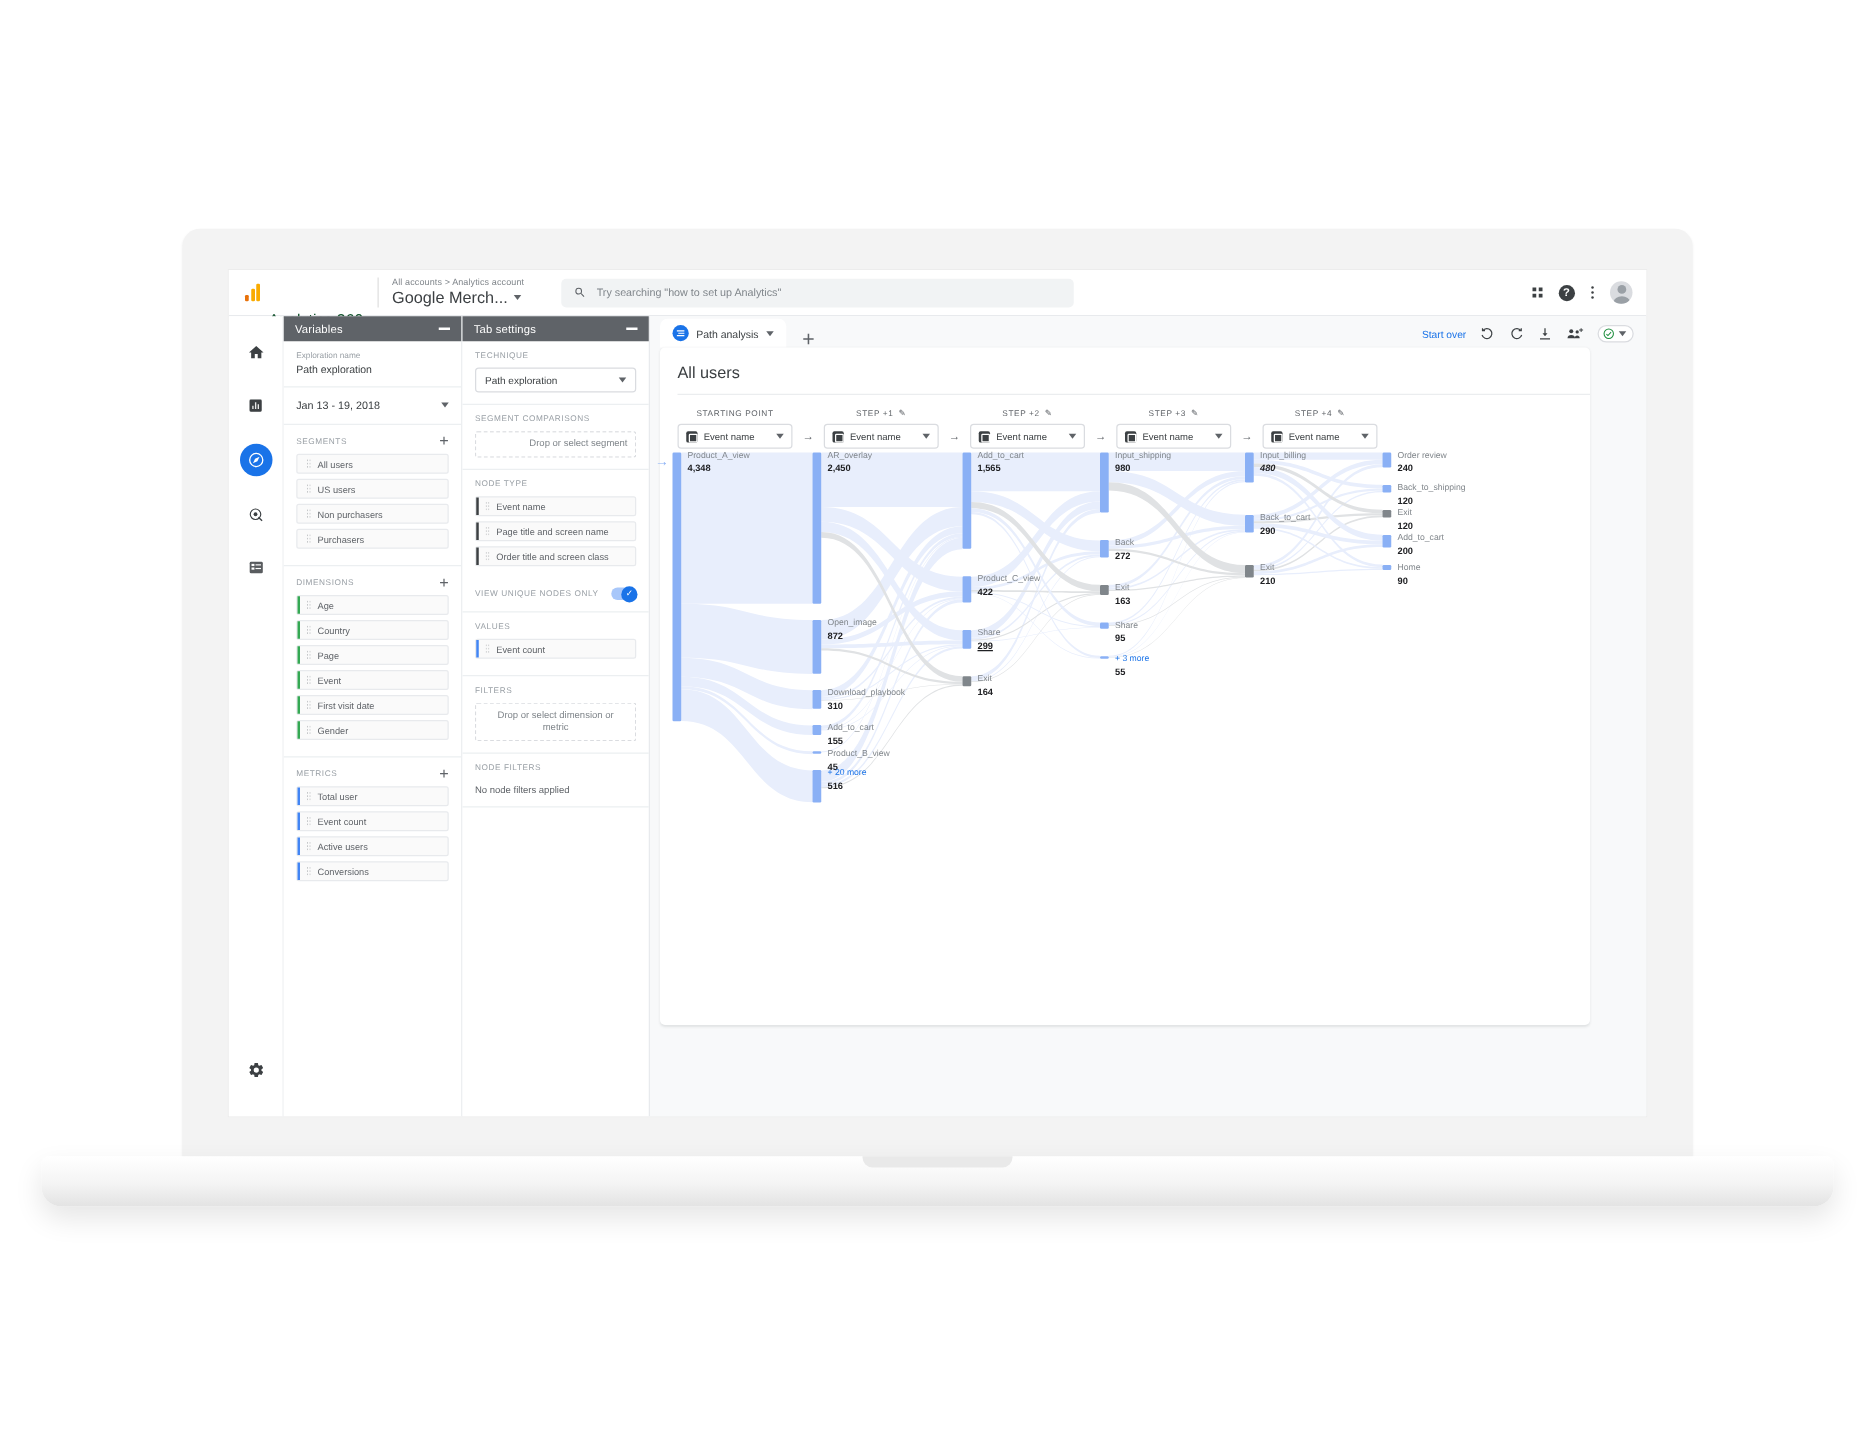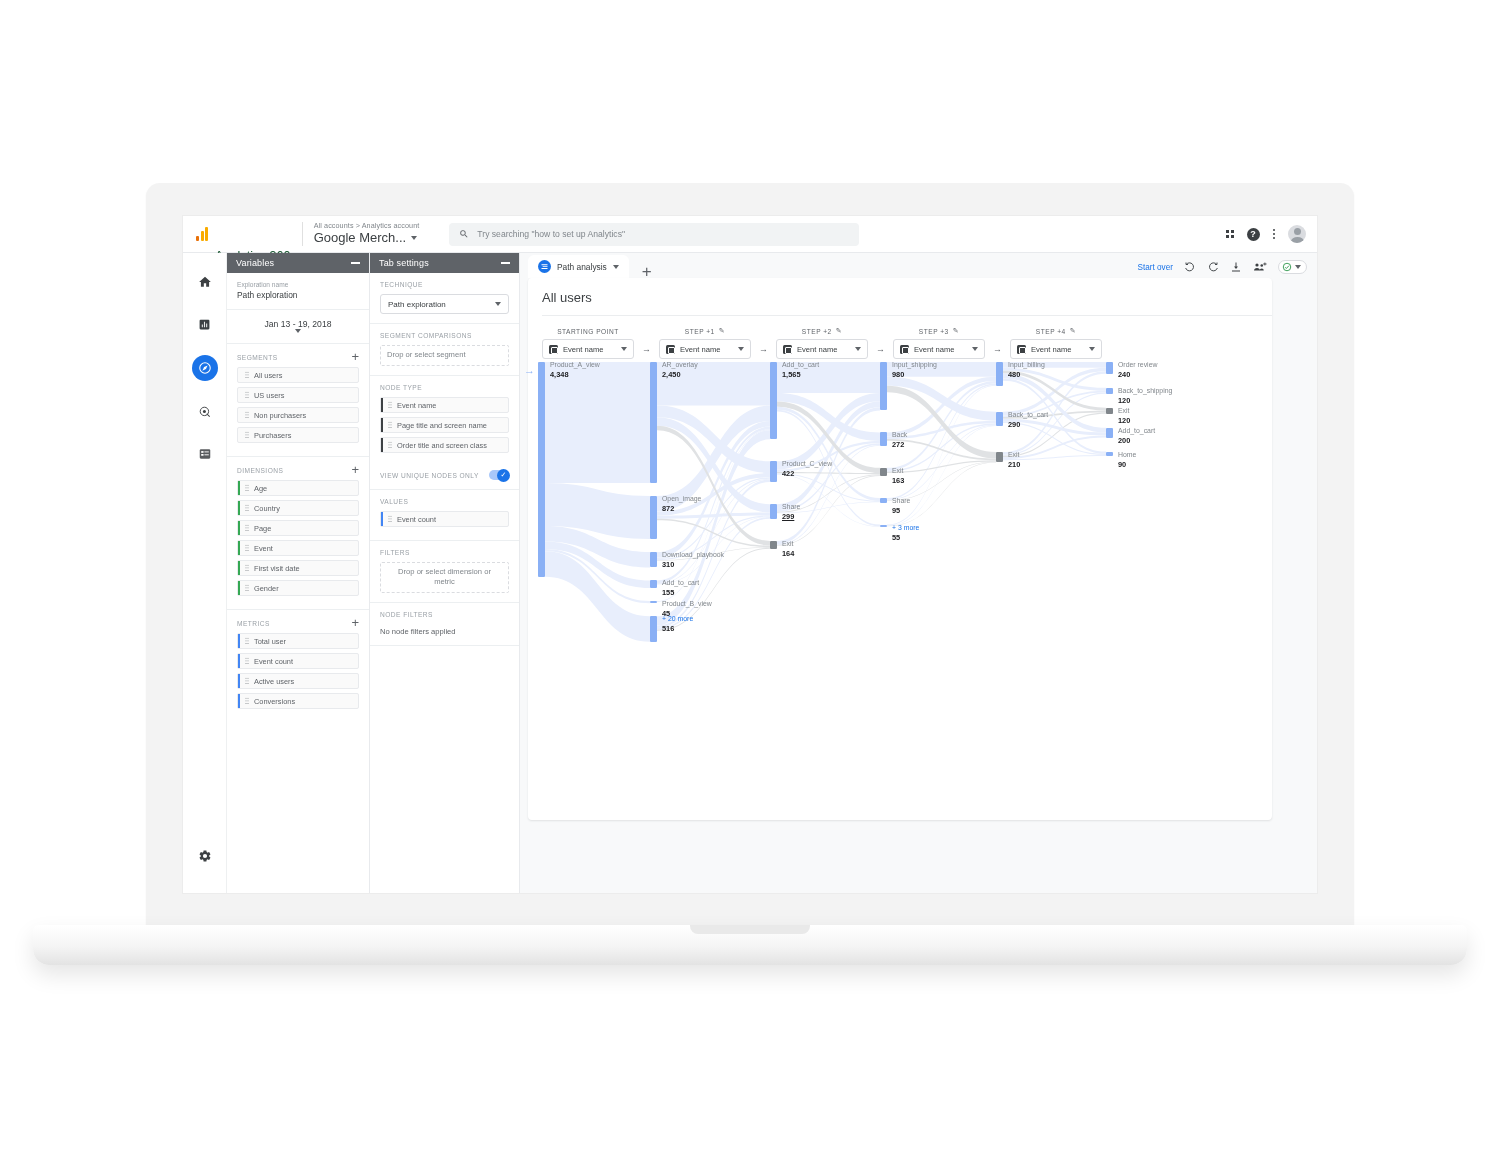--- a/index.html
+++ b/index.html
@@ -116,21 +116,21 @@
   .chip.met .accent { background:#4285f4; }
   .chip.seg .accent { background:transparent; }
   .chip.node .accent { background:#3c4043; }
 
   .dropdown {
     height:20px; border:1px solid #dadce0; border-radius:3px; display:flex; align-items:center;
     justify-content:space-between; padding:0 7px; font-size:8px; color:#3c4043; background:#fff;
   }
   .dashed {
     border:1px dashed #dadce0; border-radius:2px; min-height:21px; display:flex;
-    align-items:center; justify-content:flex-start; font-size:7.6px; color:#80868b; text-align:center;
+    align-items:center; justify-content:flex-end; font-size:7.6px; color:#80868b; text-align:center;
     padding:4px 6px; line-height:1.35;
   }
   .toggle-row { display:flex; align-items:center; justify-content:space-between; padding:9px 10px; border-bottom:1px solid #eceff1; }
   .switch { width:20px;height:10px;border-radius:6px;background:#a8c7fa; position:relative; }
   .switch .knob { position:absolute; right:-1px; top:-1.5px; width:13px;height:13px;border-radius:50%;
     background:#1a73e8; display:flex;align-items:center;justify-content:center; color:#fff; font-size:7px; }
   .nf-text { font-size:7.6px; color:#5f6368; text-align:left; padding-top:3px; }
 
   
   .main { position:absolute; left:337px; top:37px; width:799px; height:642px; background:#f8f9fa; }
@@ -269,21 +269,21 @@
         <div class="panel-head">
           <span class="t">Variables</span>
           <span class="minus"></span>
         </div>
 
         <div class="sec">
           <div class="lbl-mini">Exploration name</div>
           <div class="val-md">Path exploration</div>
         </div>
 
-        <div class="sec" style="display:flex;align-items:center;justify-content:space-between;padding-top:9px;padding-bottom:10px;flex-direction:column;">
+        <div class="sec" style="display:flex;align-items:center;justify-content:space-between;padding-top:9px;padding-bottom:10px;">
           <span style="font-size:8.6px;color:#3c4043;">Jan 13 - 19, 2018</span>
           <span class="caret"></span>
         </div>
 
         <div class="sec">
           <div class="sec-title">
             <span class="lbl-sm">SEGMENTS</span>
             <span class="plus">+</span>
           </div>
           <div id="seg-list">
@@ -676,21 +676,21 @@
               <div class="nlabel" style="left: 364px; top: 108.849px;">Exit</div>
               <div class="nvalue" style="left: 364px; top: 117.849px;">163</div>
               <div class="nbar blue" style="left: 352px; top: 139.901px; width: 7px; height: 4.693px;"></div>
               <div class="nlabel" style="left: 364px; top: 138.901px;">Share</div>
               <div class="nvalue" style="left: 364px; top: 147.901px;">95</div>
               <div class="nbar blue" style="left: 352px; top: 166.594px; width: 7px; height: 2.717px;"></div>
               <div class="nmore" style="left: 364px; top: 165.594px;">+ 3 more</div>
               <div class="nvalue" style="left: 364px; top: 174.594px;">55</div>
               <div class="nbar blue" style="left: 468px; top: 4px; width: 7px; height: 23.712px;"></div>
               <div class="nlabel" style="left: 480px; top: 3px;">Input_billing</div>
-              <div class="nvalue" style="left: 480px; top: 12px;">480</div>
+              <div class="nvalue" style="left: 480px; top: 12px; font-style: italic;">480</div>
               <div class="nbar blue" style="left: 468px; top: 53.712px; width: 7px; height: 14.326px;"></div>
               <div class="nlabel" style="left: 480px; top: 52.712px;">Back_to_cart</div>
               <div class="nvalue" style="left: 480px; top: 61.712px;">290</div>
               <div class="nbar grey" style="left: 468px; top: 94.038px; width: 7px; height: 10.374px;"></div>
               <div class="nlabel" style="left: 480px; top: 93.038px;">Exit</div>
               <div class="nvalue" style="left: 480px; top: 102.038px;">210</div>
               <div class="nbar blue" style="left: 578px; top: 4px; width: 7px; height: 11.856px;"></div>
               <div class="nlabel" style="left: 590px; top: 3px;">Order review</div>
               <div class="nvalue" style="left: 590px; top: 12px;">240</div>
               <div class="nbar blue" style="left: 578px; top: 29.856px; width: 7px; height: 5.928px;"></div>

